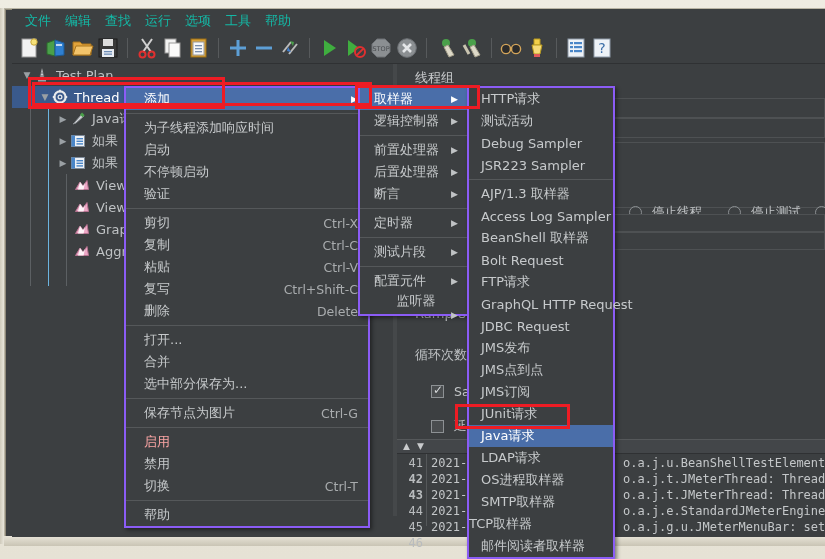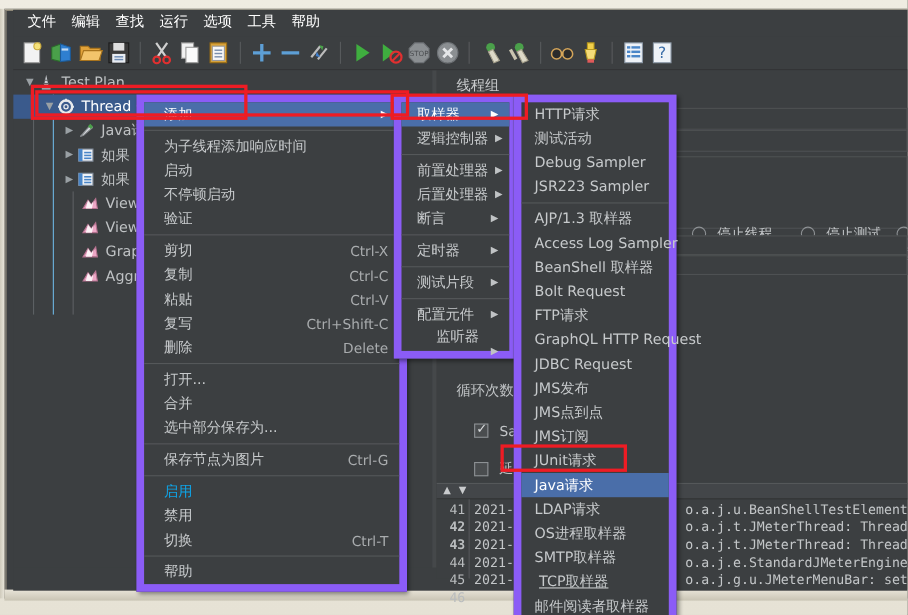--- a/index.html
+++ b/index.html
@@ -21,21 +21,21 @@
   .win-bot-edge { position:absolute; left:4px; top:536px; width:821px; height:10px;
                background:linear-gradient(180deg,#e8e4d8,#c9c4b4); }
 
   
   .app { position:absolute; left:12px; top:9px; width:813px; height:528px;
          background:#3c3f41; color:#bbbbbb; }
 
   
   .menubar { position:absolute; left:0; top:0; width:813px; height:24px;
              background:#3c3f41; display:flex; align-items:center; padding-left:6px; }
-  .menubar .mi { font-size:13px; color:#ffffff; padding:2px 7px; line-height:16px; }
+  .menubar .mi { font-size:13px; color:#14b8a6; padding:2px 7px; line-height:16px; }
 
   
   .toolbar { position:absolute; left:0; top:24px; width:813px; height:31px;
              background:#3c3f41; display:flex; align-items:center; padding-left:6px; gap:2px;
              border-bottom:1px solid #2f3133; }
   .tb { width:24px; height:24px; position:relative; display:inline-block; }
   .tb svg { display:block; }
   .sep { width:1px; height:20px; background:#575a5c; margin:0 5px; }
 
   
@@ -69,26 +69,26 @@
   .loghdr { position:absolute; background:#434649; border-top:1px solid #55585a;
             border-bottom:1px solid #2f3133; }
   .arrowbtn { font-size:9px; color:#c9cbcd; margin-right:4px; }
   .logrow { position:absolute; height:16px; font-family:"DejaVu Sans Mono","Liberation Mono",monospace;
             font-size:12px; color:#c4c7c9; white-space:nowrap; }
   .gutter { position:absolute; width:26px; text-align:right; color:#b9bcbe;
             font-family:"DejaVu Sans Mono","Liberation Mono",monospace; font-size:12px; }
   .gutcol { position:absolute; background:#3c3f41; border-right:1px solid #55585a; }
 
   
-  .menu { position:absolute; background:#3c3f41; border:7px solid #8b5cf6;
+  .menu { position:absolute; background:#3c3f41; border:2px solid #8b5cf6;
           box-shadow:2px 2px 4px rgba(0,0,0,.45); z-index:50; }
   .mrow { position:relative; height:22px; display:flex; align-items:center;
           padding:0 10px 0 18px; font-size:13px; color:#c7cacc; white-space:nowrap; }
   .mrow.hl { background:#4a6ea9; color:#ffffff; }
-  .mrow.dis { color:#0ea5e9; }
+  .mrow.dis { color:#fca5a5; }
   .macc { margin-left:auto; padding-left:26px; font-size:12.5px; color:#a9acae; }
   .marrow { margin-left:auto; padding-left:20px; font-size:9px; color:#c0c3c5; }
   .mrow.hl .marrow { color:#ffffff; }
   .msep { height:1px; background:#55585a; margin:3px 0; }
 
   
   .redbox { position:absolute; border:3px solid #ee1c24; z-index:99; pointer-events:none; }
 </style>
 </head>
 <body>
@@ -600,21 +600,21 @@
       </div>
     <div class="mrow" style="padding-left:12px;">
       <span>LDAP请求</span>
       </div>
     <div class="mrow" style="padding-left:12px;">
       <span>OS进程取样器</span>
       </div>
     <div class="mrow" style="padding-left:12px;">
       <span>SMTP取样器</span>
       </div>
-    <div class="mrow" style="padding-left:16px;text-decoration:underline;">
+    <div class="mrow" style="padding-left:0;">
       <span>TCP取样器</span>
       </div>
     <div class="mrow" style="padding-left:12px;">
       <span>邮件阅读者取样器</span>
       </div>
   </div>
 
   <div class="redbox" style="left:28px; top:77px; width:197px; height:32px;"></div>
   <div class="redbox" style="left:32px; top:82px; width:340px; height:24px;"></div>
   <div class="redbox" style="left:355px; top:85px; width:125px; height:24px;"></div>

